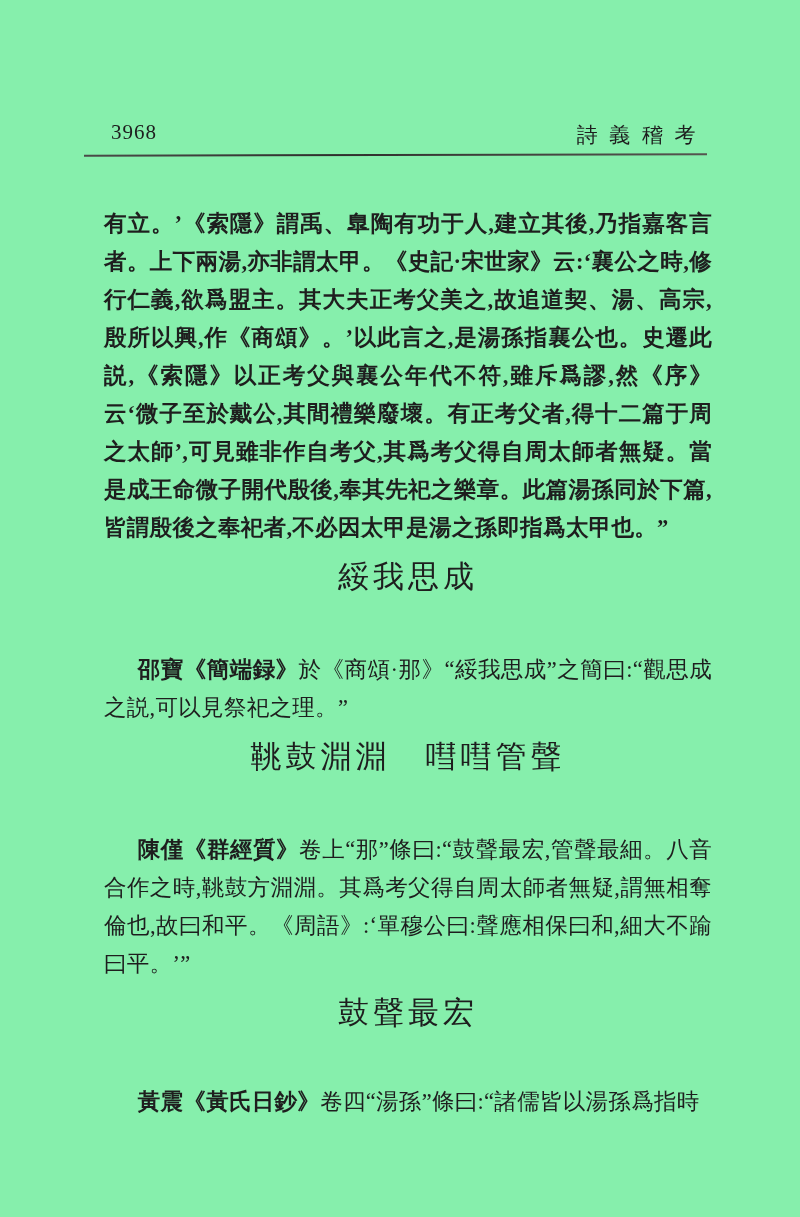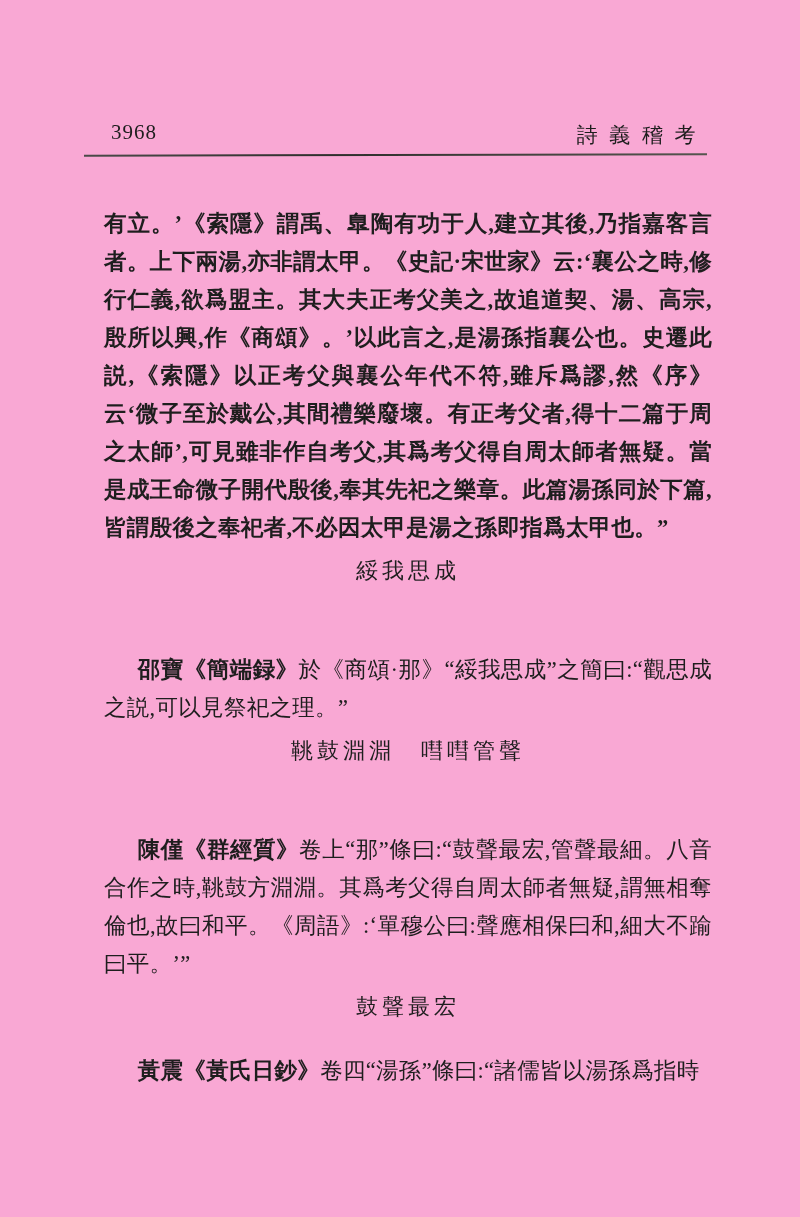--- a/index.html
+++ b/index.html
@@ -5,21 +5,21 @@
   html, body {
     margin: 0;
     padding: 0;
     background: #e9e9e7;
   }
   .page {
     position: relative;
     width: 800px;
     height: 1217px;
     margin: 0 auto;
-    background: #f9a8d4;
+    background: #86efac;
     font-family: "Liberation Serif", "DejaVu Serif", serif;
     color: #1e1e1e;
     overflow: hidden;
   }
   
   .running-header {
     position: absolute;
     top: 120px;
     left: 85px;
     width: 622px;
@@ -59,28 +59,28 @@
     font-size: 22.5px;
     line-height: 38px;
     text-align: justify;
     letter-spacing: 0.3px;
   }
   .para.indent { text-indent: 1.5em; }
   .para .lead { font-weight: bold; }
   #para-1 { top: 182px; font-weight: bold; }
   #para-2 { top: 628px; }
   #para-3 { top: 808px; }
-  #para-4 { top: 1029px; }
+  #para-4 { top: 1060px; }
   
   .section-heading {
     position: absolute;
     left: 104px;
     width: 608px;
     text-align: center;
-    font-size: 22px;
+    font-size: 31px;
     font-weight: normal;
     letter-spacing: 4px;
     margin: 0;
   }
   #heading-1 { top: 556px; }
   #heading-2 { top: 736px; }
   #heading-3 { top: 992px; }
 </style>
 </head>
 <body>

